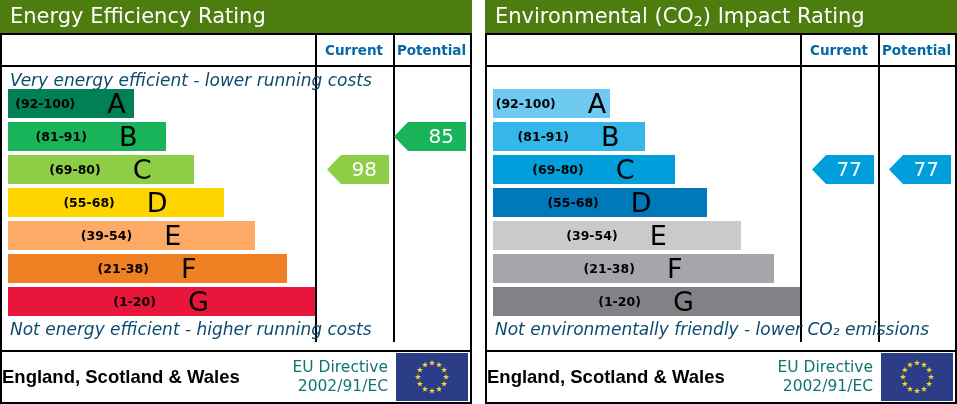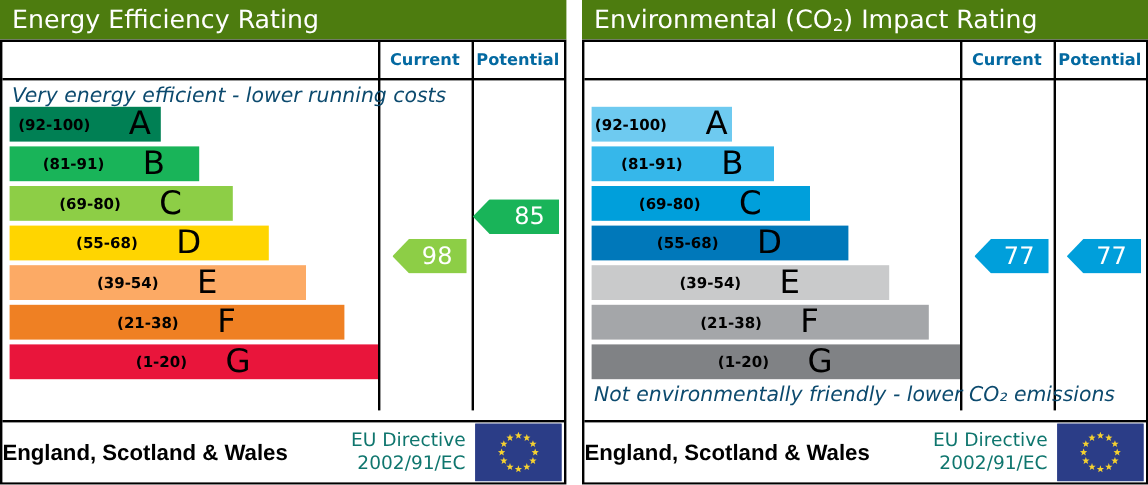--- a/index.html
+++ b/index.html
@@ -128,21 +128,20 @@
   
   .arrow {
     position: absolute;
     height: 29px;
     color: #ffffff;
     font-size: 20px;
     line-height: 29px;
     text-align: right;
     padding-right: 12px;
     clip-path: polygon(14px 0, 100% 0, 100% 100%, 14px 100%, 0 50%);
-    margin-top: 44px;
   }
 
   
   .footer {
     position: absolute;
     left: 0; right: 0; bottom: 0;
     height: 52px;
     border-top: 2px solid #000000;
     display: flex;
     align-items: center;
@@ -212,20 +211,21 @@
               <span class="letter">E</span>
             </div>
             <div class="bar" style="top: 187px; width: 279px; background: rgb(239, 128, 35);">
               <span class="range">(21-38)</span>
               <span class="letter">F</span>
             </div>
             <div class="bar" style="top: 220px; width: 307px; background: rgb(233, 21, 59);">
               <span class="range">(1-20)</span>
               <span class="letter">G</span>
             </div>
+            <div class="note bottom">Not energy efficient - higher running costs</div>
           </div>
           <div class="arrow" style="background: rgb(141, 206, 70); width: 62px; left: 325px; top: 120px;">98</div>
           <div class="arrow" style="background: rgb(25, 180, 89); width: 72px; left: 392px; top: 87px;">85</div>
           <div class="footer">
             <div class="footer-region">England, Scotland &amp; Wales</div>
             <div class="footer-directive">
               <div>EU Directive</div>
               <div>2002/91/EC</div>
             </div>
             <div class="eu-flag">

